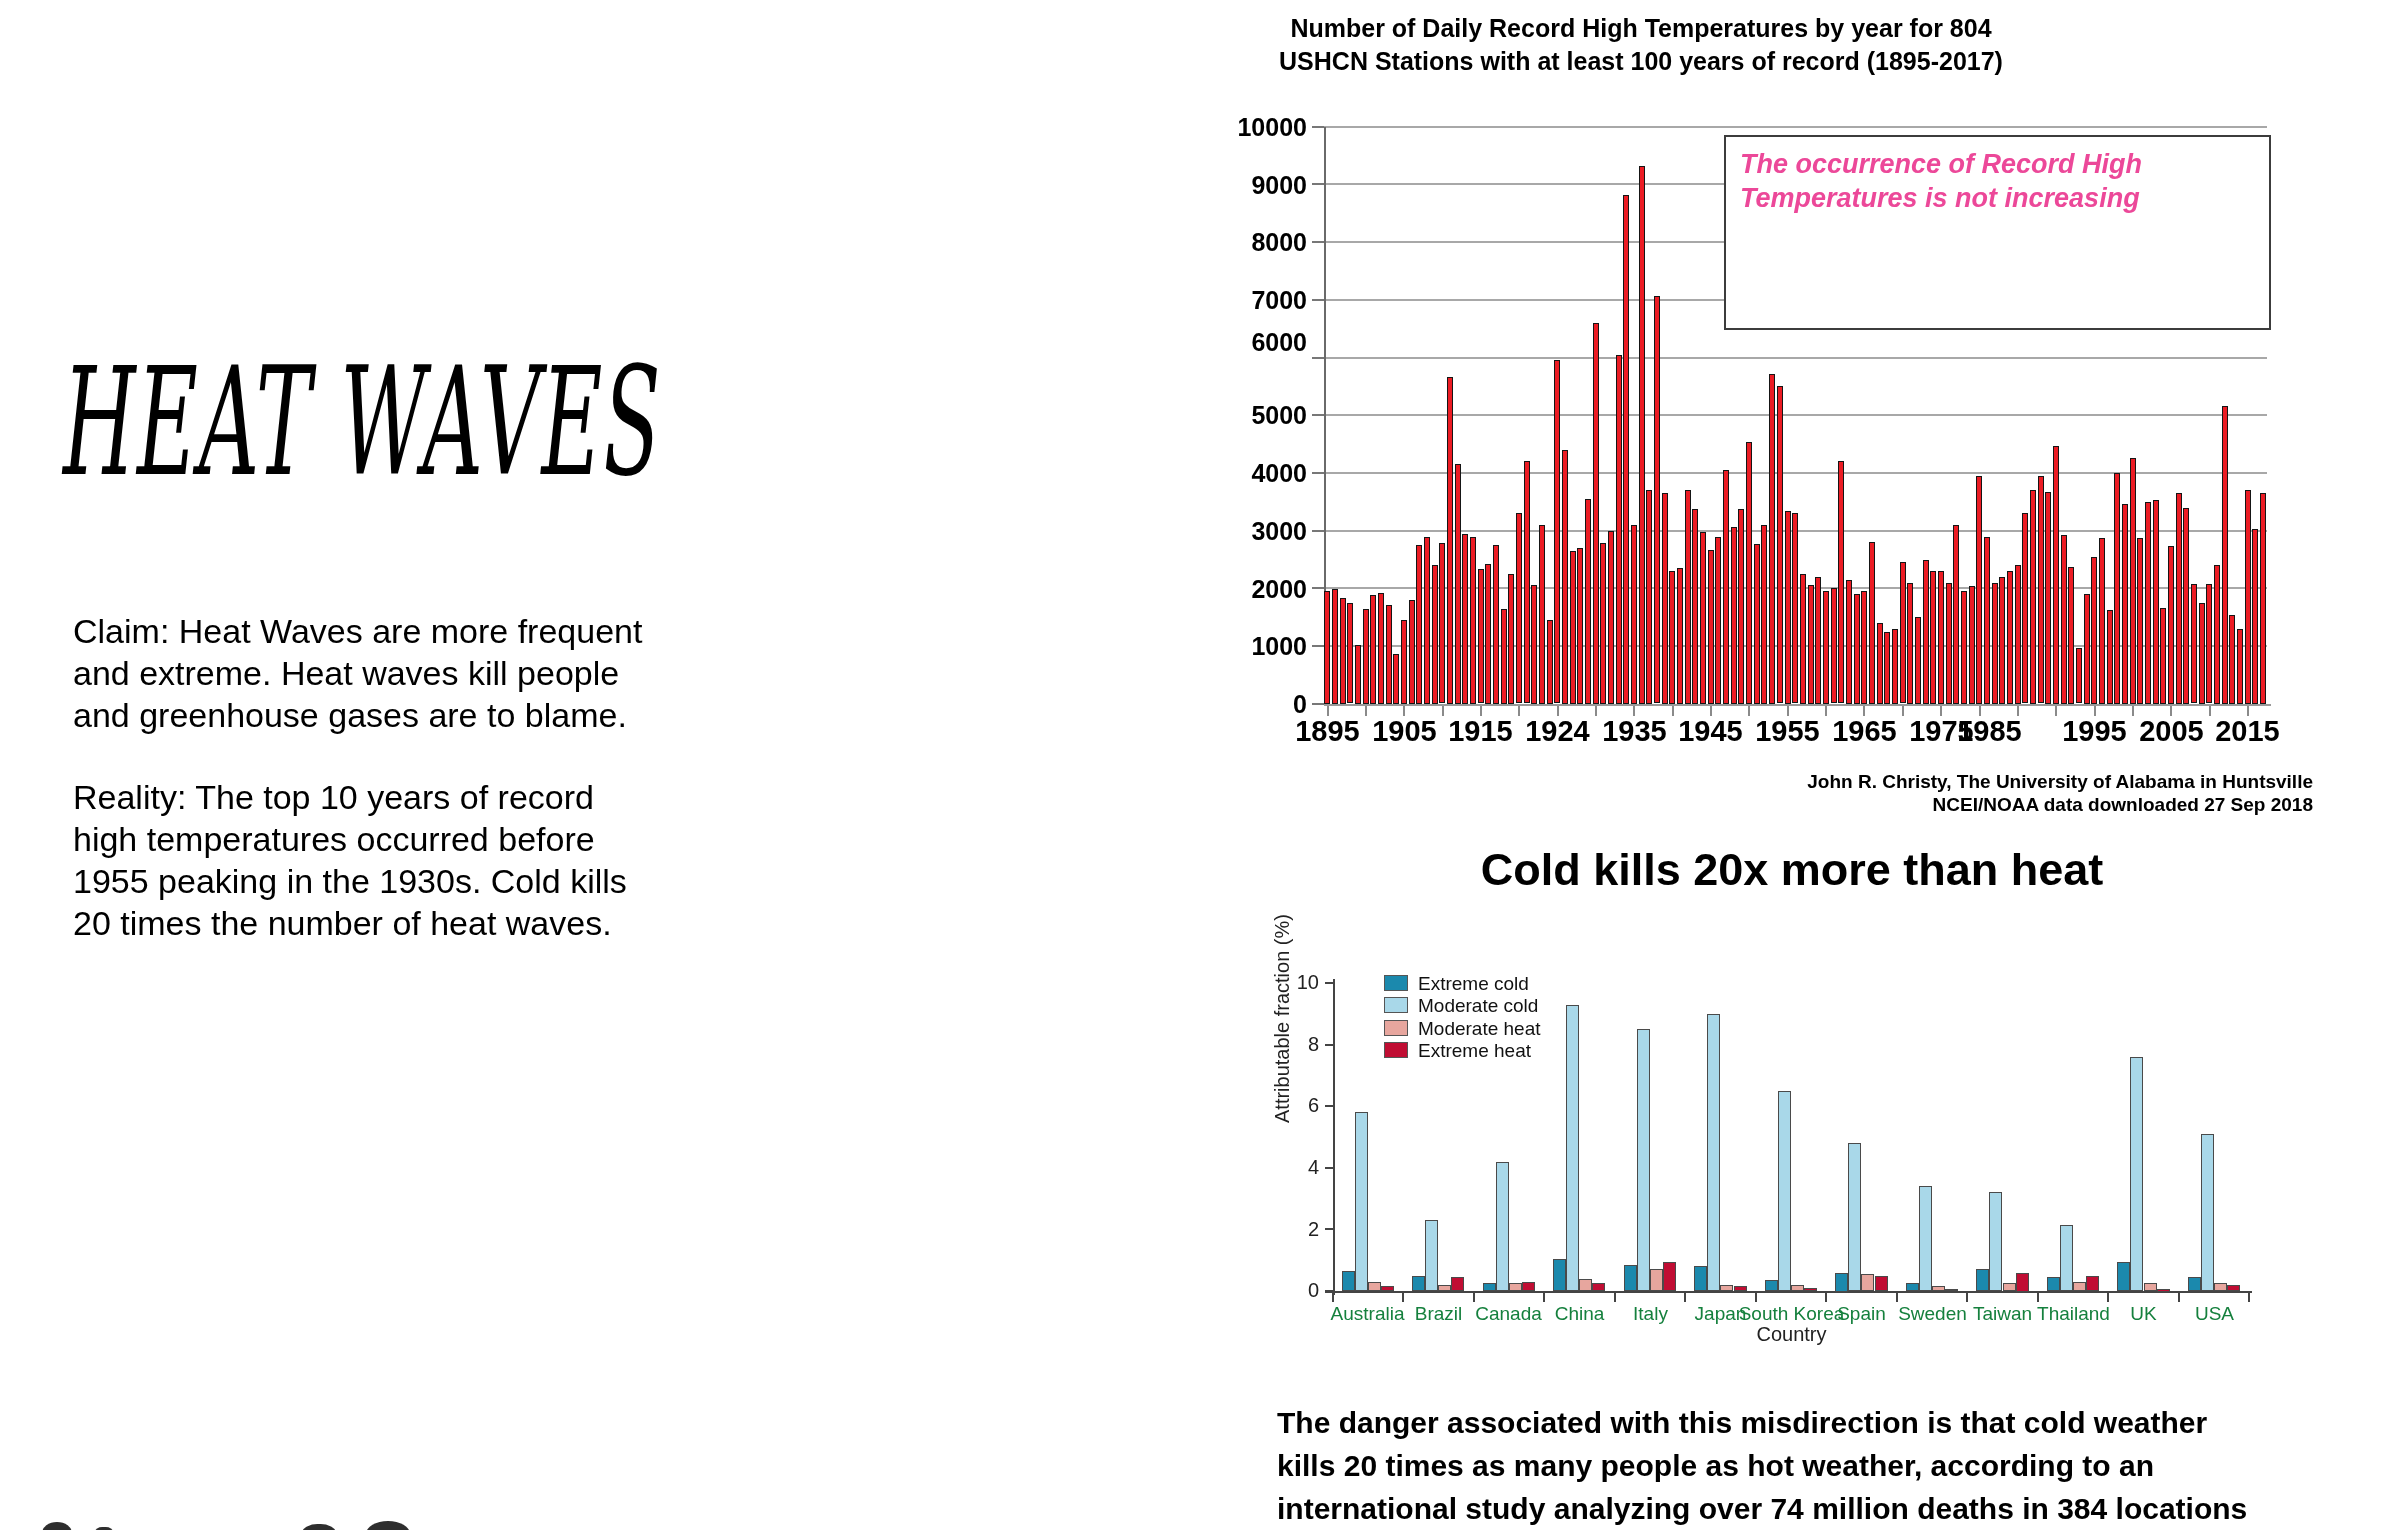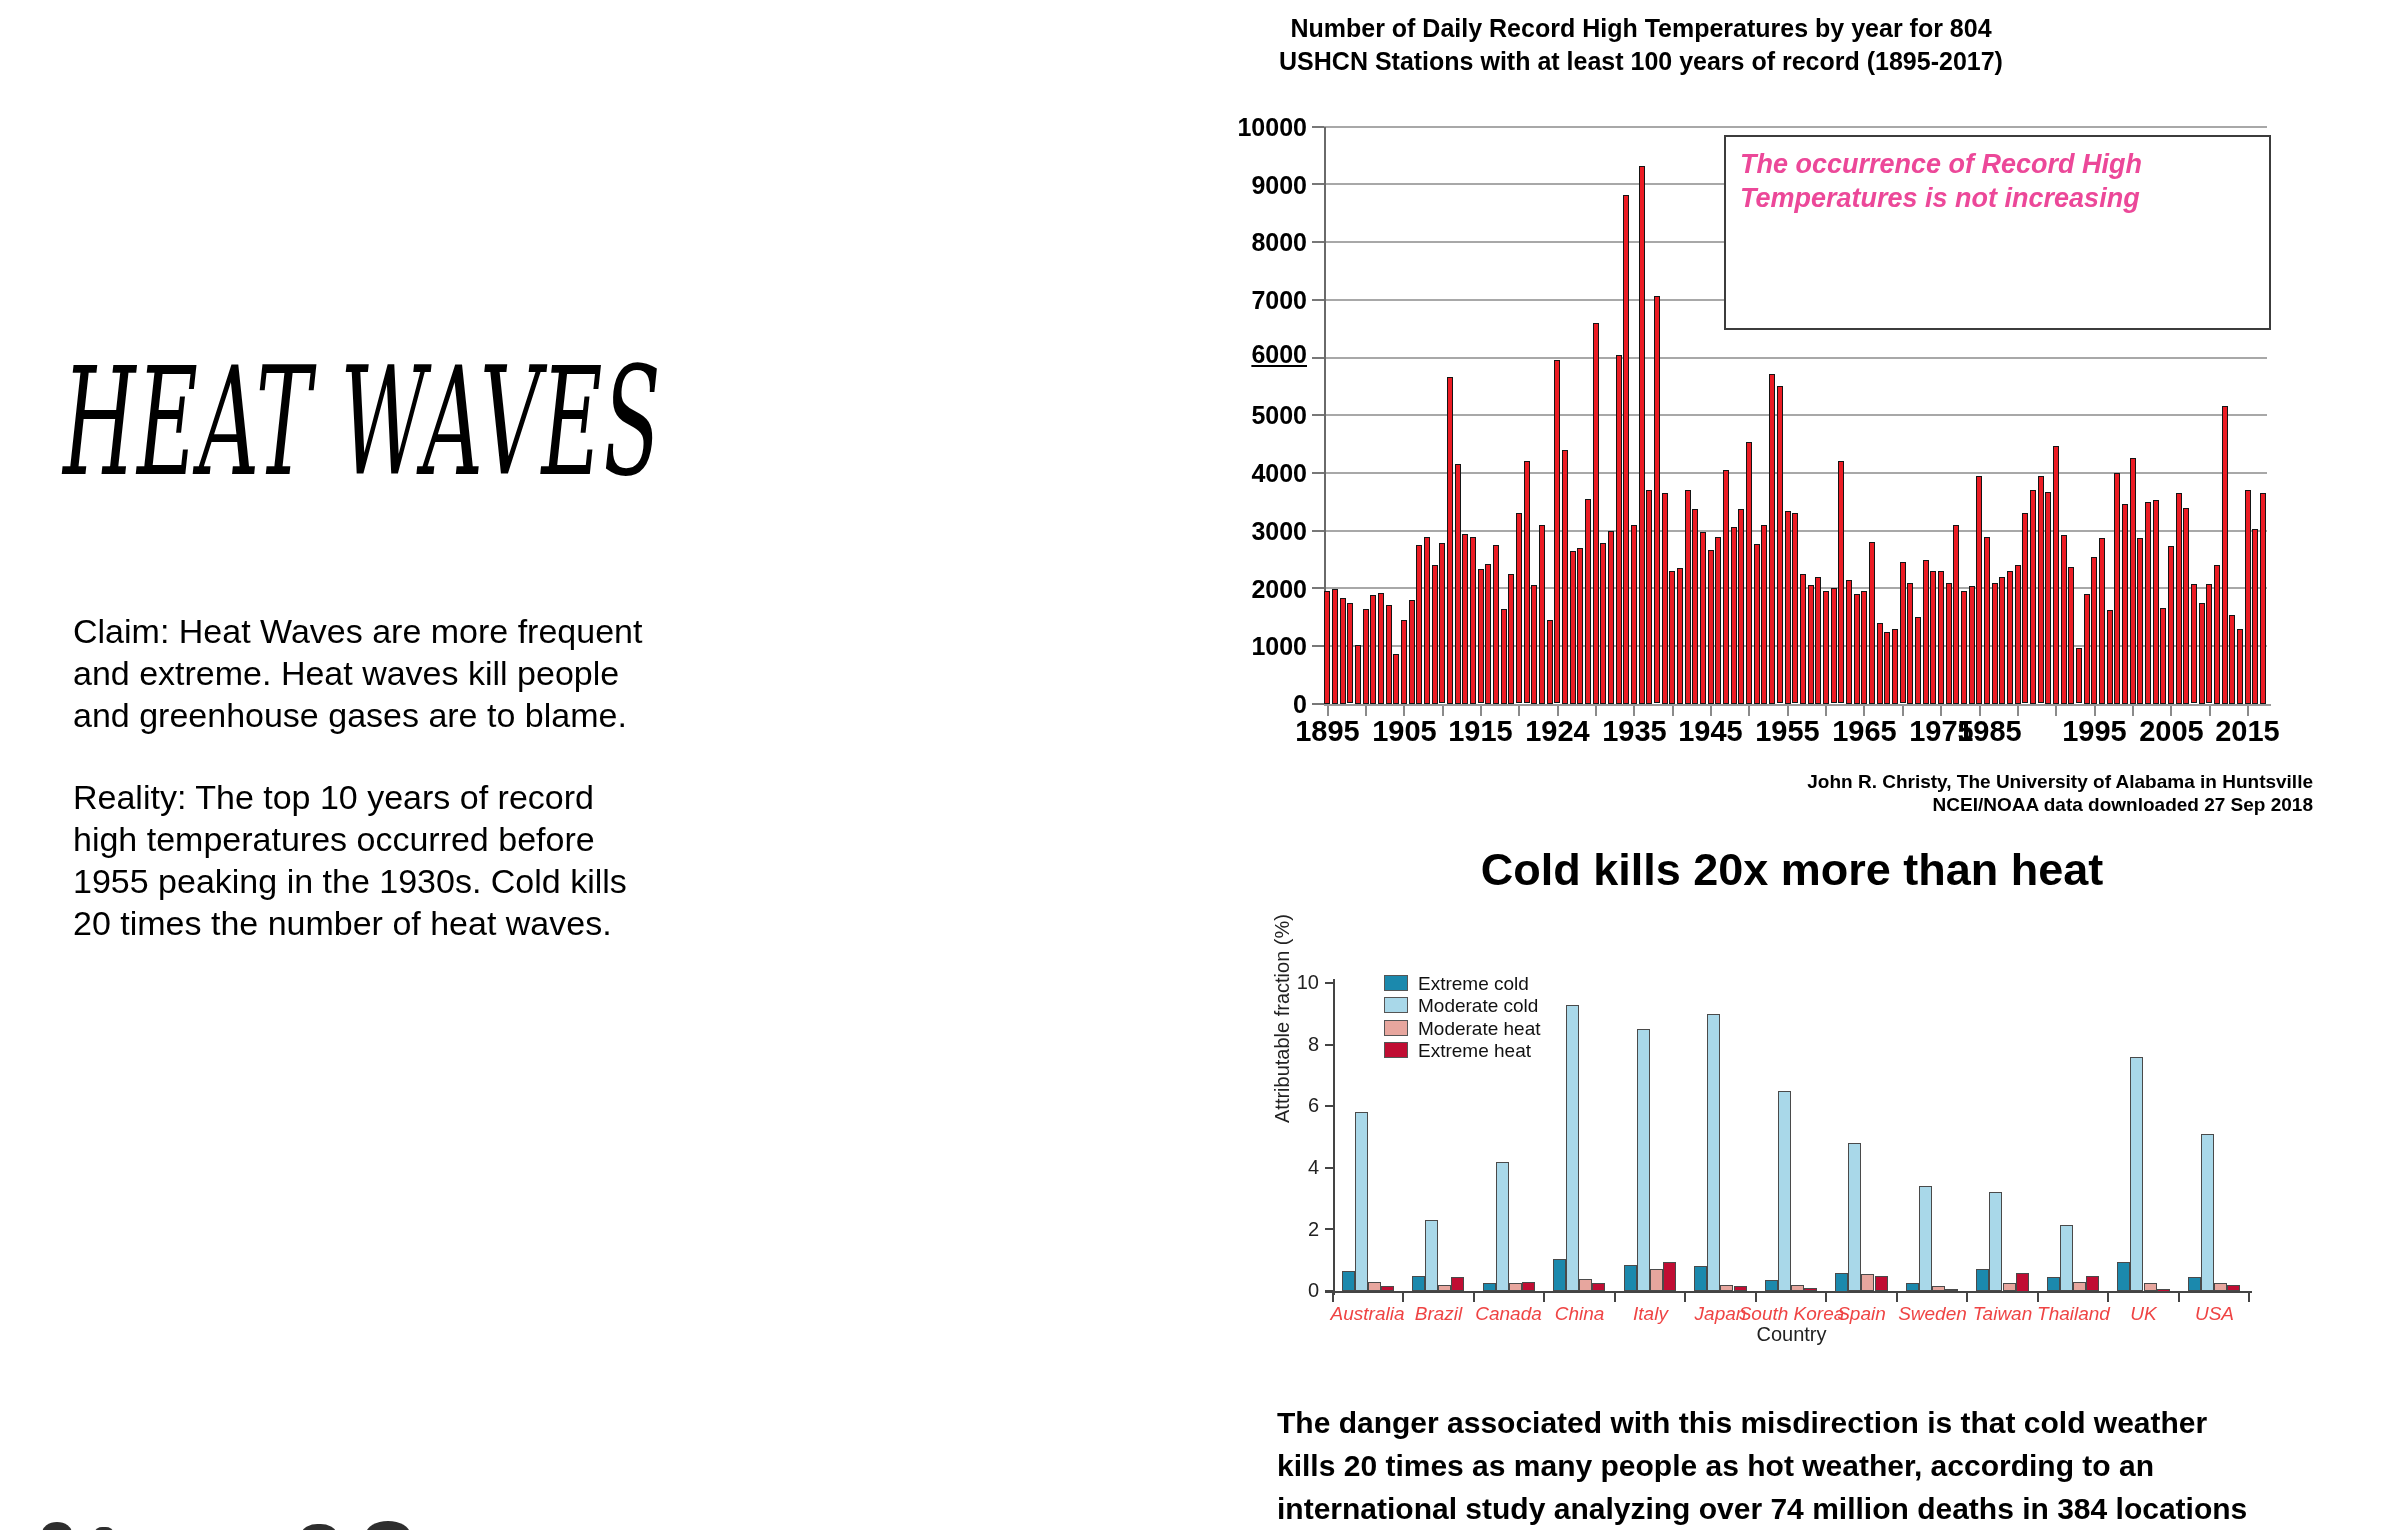--- a/index.html
+++ b/index.html
@@ -33,21 +33,21 @@
     border:2px solid #3c3c3c;box-sizing:border-box;padding:10px 14px;
     font-style:italic;font-weight:bold;font-size:27px;line-height:34px;
   }
   .attribution{left:996px;top:770px;width:1317px;text-align:right;
     font-size:19px;line-height:23px;font-weight:bold;}
 
   
   .cold-title{left:1287px;top:844px;width:1010px;text-align:center;
     font-size:45px;font-weight:bold;}
   .cc-ytick{width:40px;text-align:right;font-size:20px;color:#222;}
-  .cc-country{position:absolute;text-align:center;font-size:19px;color:#ef4444;font-style:italic;}
+  .cc-country{position:absolute;text-align:center;font-size:19px;color:#15803d;}
   .cc-bar{position:absolute;border:1px solid #4a4a4a;box-sizing:border-box;}
   .cc-ylabel-rot{left:1271px;top:1123px;font-size:20px;color:#222;
     transform:rotate(-90deg);transform-origin:left top;white-space:nowrap;}
   .cc-xlabel{left:1742px;top:1323px;width:99px;text-align:center;font-size:20px;color:#222;}
   .legend-row{position:absolute;height:22px;}
   .legend-swatch{position:absolute;left:0;top:2px;width:24px;height:16px;
     border:1.5px solid #555;box-sizing:border-box;}
   .legend-label{position:absolute;left:34px;top:0;font-size:19px;color:#111;}
 
   
@@ -87,21 +87,21 @@
     <div class="tickmark" style="left: 1312px; top: 530px; width: 12px; height: 2px; position: absolute;"></div>
     <div class="rh-ylabel" style="left: 1178px; top: 517px; position: absolute;">3000</div>
     <div class="gridline" style="left: 1324px; top: 472px; width: 943px; position: absolute;"></div>
     <div class="tickmark" style="left: 1312px; top: 472px; width: 12px; height: 2px; position: absolute;"></div>
     <div class="rh-ylabel" style="left: 1178px; top: 459px; position: absolute;">4000</div>
     <div class="gridline" style="left: 1324px; top: 414px; width: 943px; position: absolute;"></div>
     <div class="tickmark" style="left: 1312px; top: 414px; width: 12px; height: 2px; position: absolute;"></div>
     <div class="rh-ylabel" style="left: 1178px; top: 401px; position: absolute;">5000</div>
     <div class="gridline" style="left: 1324px; top: 357px; width: 943px; position: absolute;"></div>
     <div class="tickmark" style="left: 1312px; top: 357px; width: 12px; height: 2px; position: absolute;"></div>
-    <div class="rh-ylabel" style="left: 1178px; top: 340px; position: absolute; text-decoration: underline;">6000</div>
+    <div class="rh-ylabel" style="left: 1178px; top: 328px; position: absolute;">6000</div>
     <div class="gridline" style="left: 1324px; top: 299px; width: 943px; position: absolute;"></div>
     <div class="tickmark" style="left: 1312px; top: 299px; width: 12px; height: 2px; position: absolute;"></div>
     <div class="rh-ylabel" style="left: 1178px; top: 286px; position: absolute;">7000</div>
     <div class="gridline" style="left: 1324px; top: 241px; width: 943px; position: absolute;"></div>
     <div class="tickmark" style="left: 1312px; top: 241px; width: 12px; height: 2px; position: absolute;"></div>
     <div class="rh-ylabel" style="left: 1178px; top: 228px; position: absolute;">8000</div>
     <div class="gridline" style="left: 1324px; top: 183px; width: 943px; position: absolute;"></div>
     <div class="tickmark" style="left: 1312px; top: 183px; width: 12px; height: 2px; position: absolute;"></div>
     <div class="rh-ylabel" style="left: 1178px; top: 171px; position: absolute;">9000</div>
     <div class="gridline" style="left: 1324px; top: 126px; width: 943px; position: absolute;"></div>

